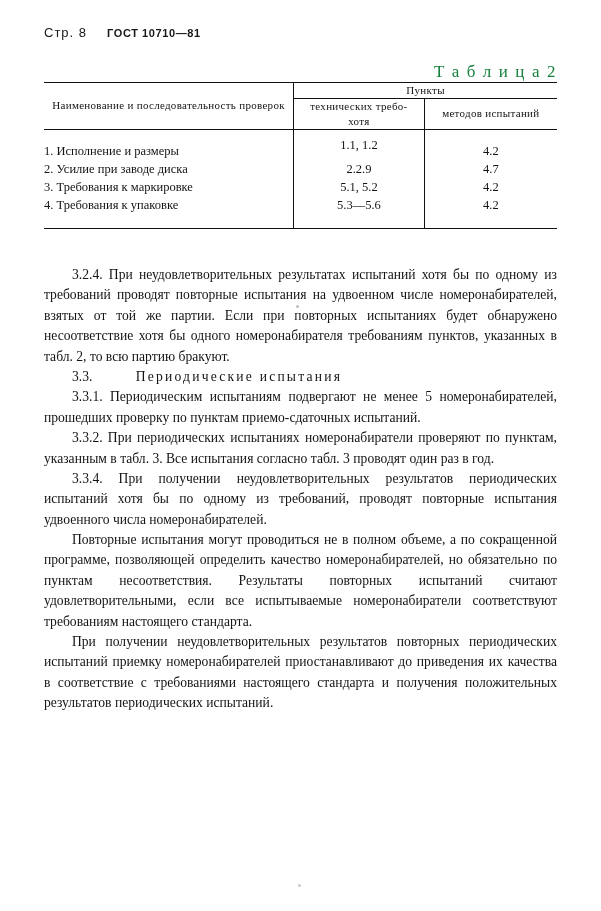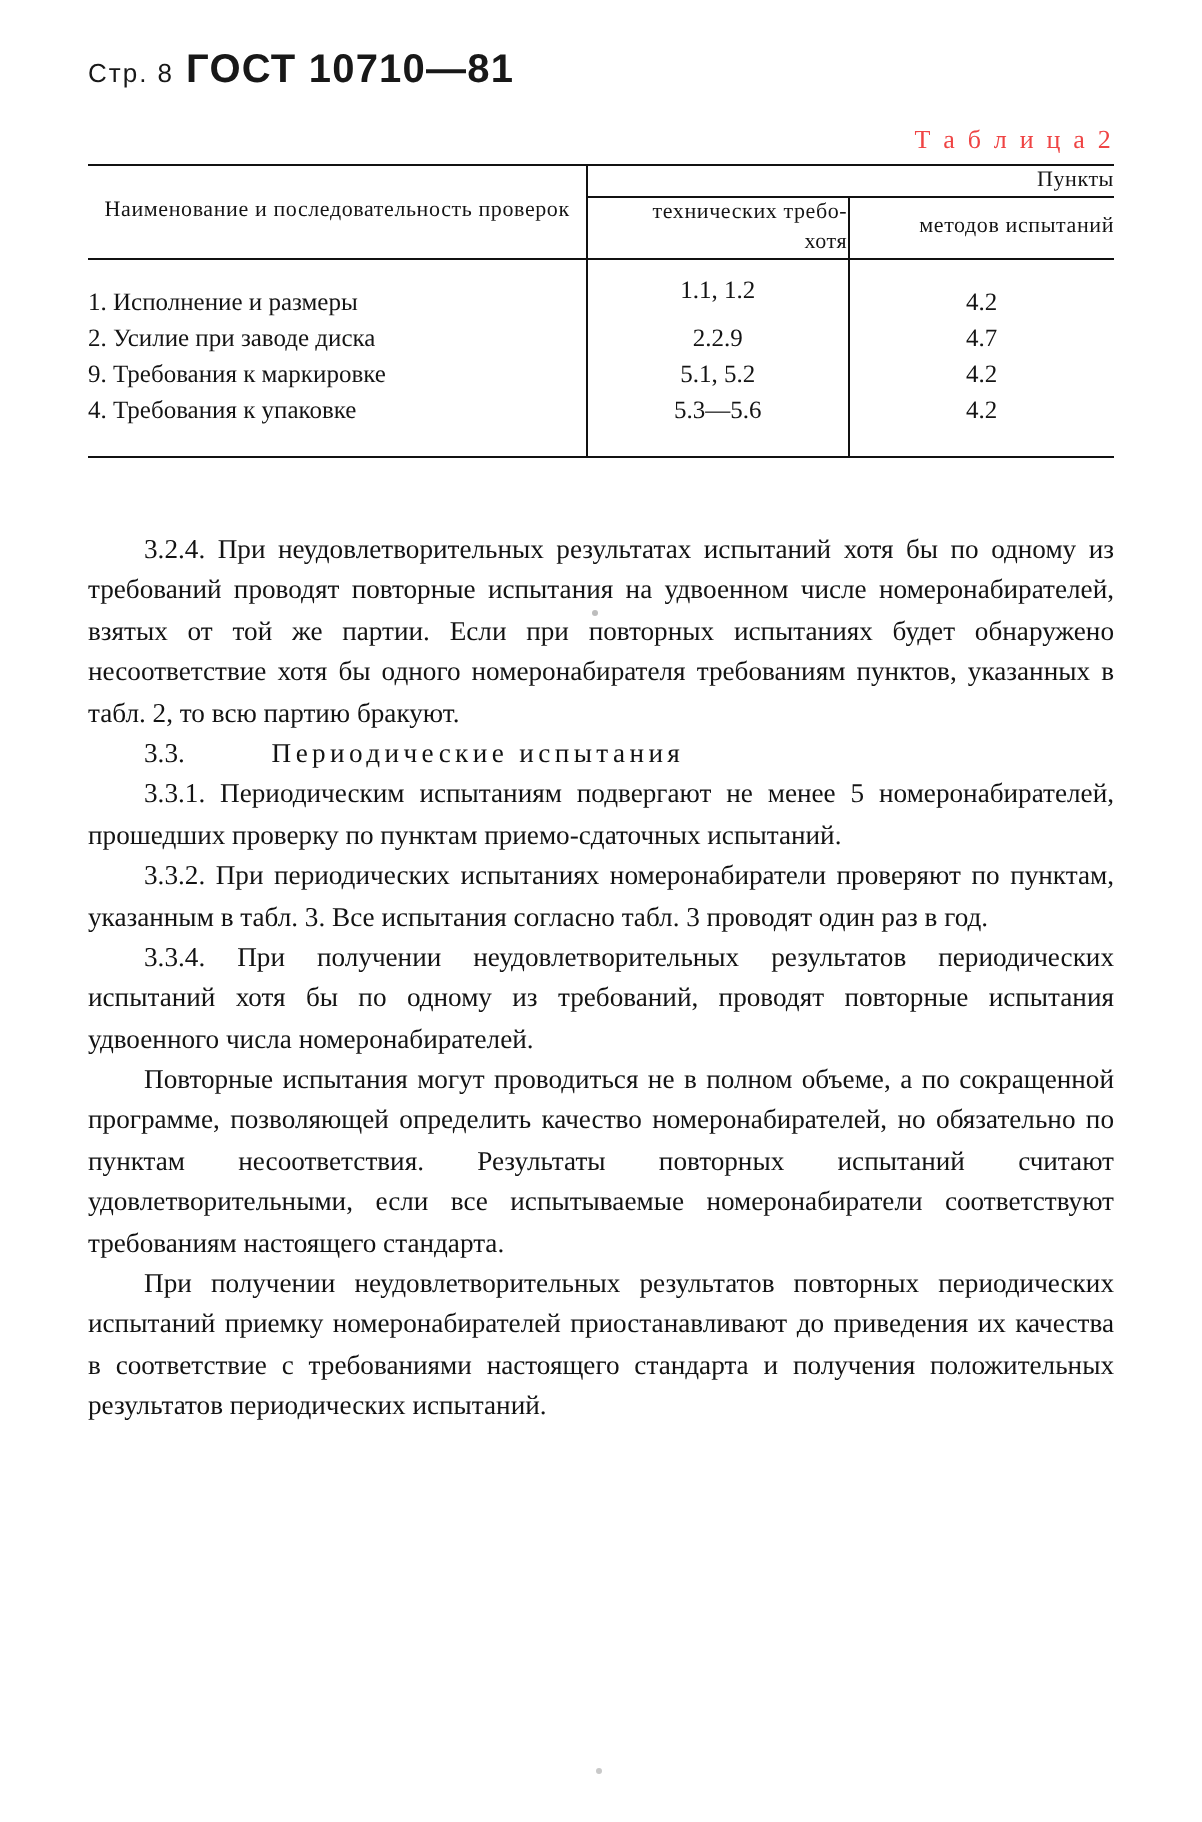--- a/index.html
+++ b/index.html
@@ -32,32 +32,32 @@
     letter-spacing: 0.4px;
     color: #181818;
     white-space: nowrap;
   }
   .header .page-label {
     font-size: 13px;
     letter-spacing: 1px;
   }
   .header .std-label {
     font-weight: bold;
-    font-size: 20px;
+    font-size: 11px;
     letter-spacing: 0.6px;
-    margin-left: 6px;
+    margin-left: 20px;
   }
   .table-caption {
     position: absolute;
     right: 44px;
     top: 62px;
     font-family: "Liberation Serif", serif;
-    font-size: 13px;
+    font-size: 17px;
     letter-spacing: 1.6px;
-    color: #ef4444;
+    color: #15803d;
   }
   table.spec {
     position: absolute;
     left: 44px;
     top: 82px;
     width: 513px;
     border-collapse: collapse;
     font-family: "Liberation Serif", serif;
     font-size: 11.5px;
     color: #141414;
@@ -72,21 +72,21 @@
   .tb-bottom {
     border-bottom: 1.6px solid #111;
   }
   .tb-thin-bottom {
     border-bottom: 1px solid #111;
   }
   .tb-left {
     border-left: 1px solid #111;
   }
   .hdr-cell {
-    text-align: right;
+    text-align: center;
     font-size: 11px;
     letter-spacing: 0.3px;
     line-height: 1.35;
     padding: 6px 6px;
   }
   .hdr-left {
     text-align: center;
     font-size: 11px;
     line-height: 1.4;
     letter-spacing: 0.3px;
@@ -172,21 +172,21 @@
       <td class="body-name tb-top" style="padding-top:12px;">1. Исполнение и размеры</td>
       <td class="body-num tb-top tb-left" style="padding-top:0;">1.1, 1.2</td>
       <td class="body-num tb-top tb-left" style="padding-top:12px;">4.2</td>
     </tr>
     <tr>
       <td class="body-name">2. Усилие при заводе диска</td>
       <td class="body-num tb-left">2.2.9</td>
       <td class="body-num tb-left">4.7</td>
     </tr>
     <tr>
-      <td class="body-name">9. Требования к маркировке</td>
+      <td class="body-name">3. Требования к маркировке</td>
       <td class="body-num tb-left">5.1, 5.2</td>
       <td class="body-num tb-left">4.2</td>
     </tr>
     <tr>
       <td class="body-name tb-bottom" style="padding-bottom:14px;">4. Требования к упаковке</td>
       <td class="body-num tb-bottom tb-left" style="padding-bottom:14px;">5.3—5.6</td>
       <td class="body-num tb-bottom tb-left" style="padding-bottom:14px;">4.2</td>
     </tr>
   </tbody>
     </table>

